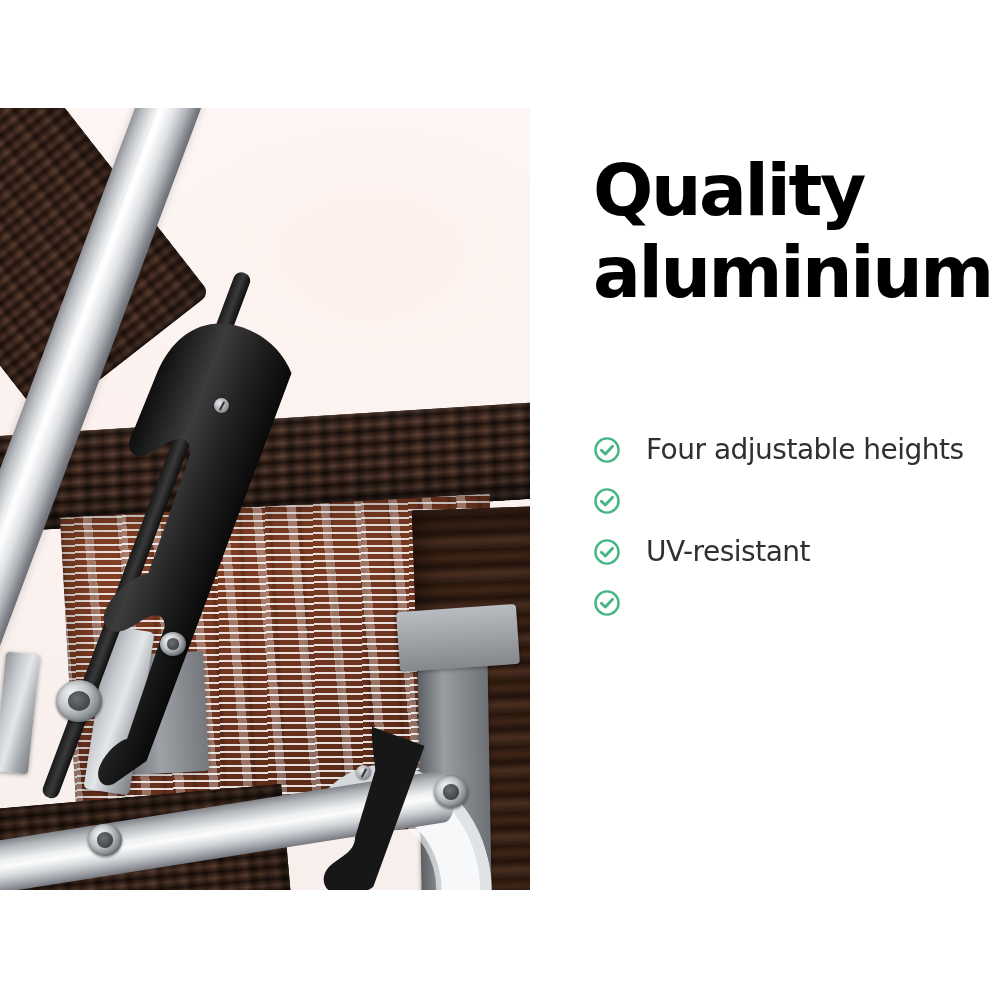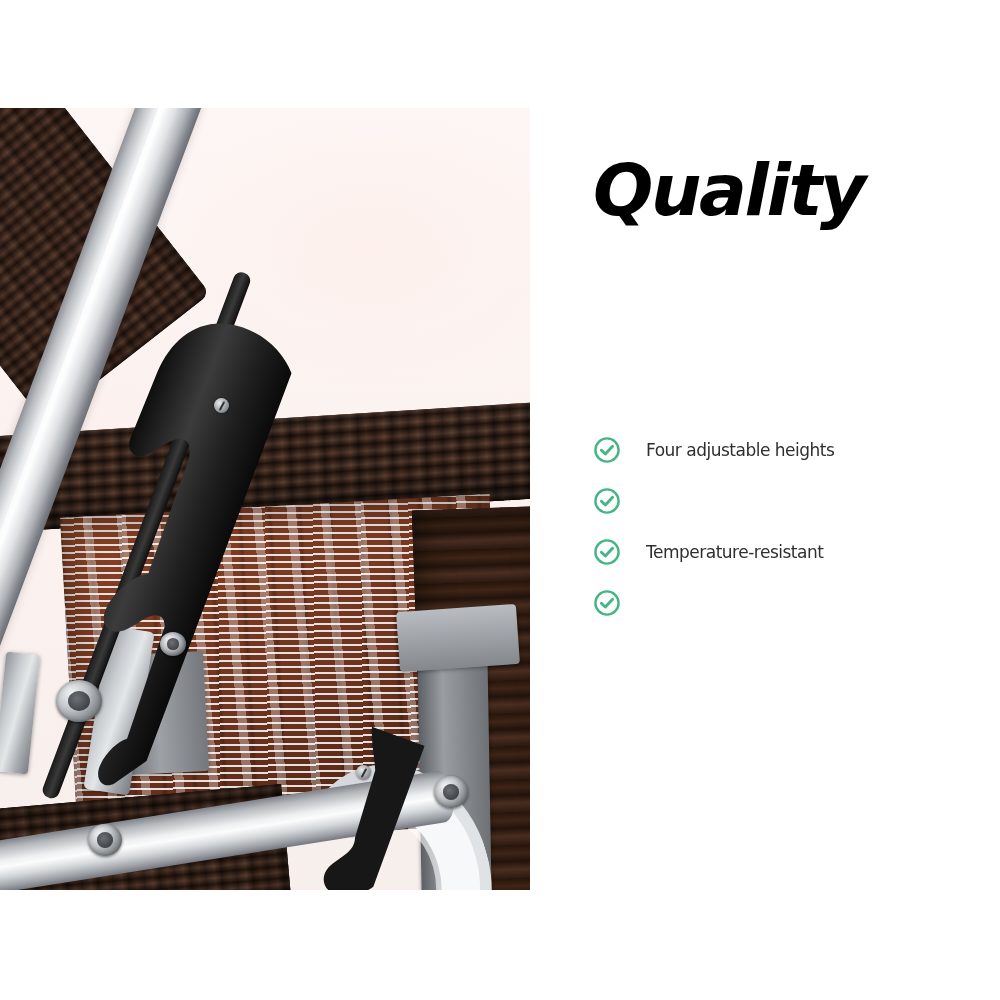--- a/index.html
+++ b/index.html
@@ -324,21 +324,21 @@
     left: 0;
     width: 400px;
     margin: 0;
     font-family: "DejaVu Sans", sans-serif;
     font-weight: 700;
     font-size: 71px;
     line-height: 82px;
     letter-spacing: -2.4px;
     color: #000000;
   }
-  .headline span { display: block; font-style: italic; }
+  .headline span { display: block; }
 
   .features {
     position: absolute;
     top: 424px;
     left: 0;
     width: 390px;
     list-style: none;
     margin: 0;
     padding: 0;
   }
@@ -350,21 +350,21 @@
   .check-icon {
     flex: 0 0 auto;
     width: 28px;
     height: 28px;
     margin-right: 25px;
   }
   .check-icon svg { display: block; }
   .feature-label {
     font-family: "DejaVu Sans", sans-serif;
     font-weight: 400;
-    font-size: 17px;
+    font-size: 28px;
     letter-spacing: -0.5px;
     color: #2f2f2f;
     white-space: nowrap;
   }
 </style>
 </head>
 <body>
 
 <div class="page">
 
@@ -429,20 +429,21 @@
       <div class="screw s1"></div>
       <div class="screw s2"></div>
 
     </div>
   </div>
 
   <div class="content">
 
     <h1 class="headline">
       <span>Quality</span>
+      <span>aluminium</span>
     </h1>
 
     <ul class="features">
 
       <li class="feature">
         <span class="check-icon">
           <svg width="28" height="28" viewBox="0 0 28 28" xmlns="http://www.w3.org/2000/svg">
             <circle cx="14" cy="14" r="11.6" fill="none" stroke="#45b584" stroke-width="2.4"></circle>
             <path d="M8.4 14.3 L12.3 18 L19.6 10.2" fill="none" stroke="#45b584" stroke-width="2.9" stroke-linecap="round" stroke-linejoin="round"></path>
           </svg>
@@ -453,30 +454,30 @@
       <li class="feature">
         <span class="check-icon">
           <svg width="28" height="28" viewBox="0 0 28 28" xmlns="http://www.w3.org/2000/svg">
             <circle cx="14" cy="14" r="11.6" fill="none" stroke="#45b584" stroke-width="2.4"></circle>
             <path d="M8.4 14.3 L12.3 18 L19.6 10.2" fill="none" stroke="#45b584" stroke-width="2.9" stroke-linecap="round" stroke-linejoin="round"></path>
           </svg>
         </span>
       </li>
 
 
-
       <li class="feature">
         <span class="check-icon">
           <svg width="28" height="28" viewBox="0 0 28 28" xmlns="http://www.w3.org/2000/svg">
             <circle cx="14" cy="14" r="11.6" fill="none" stroke="#45b584" stroke-width="2.4"></circle>
             <path d="M8.4 14.3 L12.3 18 L19.6 10.2" fill="none" stroke="#45b584" stroke-width="2.9" stroke-linecap="round" stroke-linejoin="round"></path>
           </svg>
         </span>
-        <span class="feature-label">Temperature-resistant</span>
+        <span class="feature-label">UV-resistant</span>
       </li>
+
 
       <li class="feature">
         <span class="check-icon">
           <svg width="28" height="28" viewBox="0 0 28 28" xmlns="http://www.w3.org/2000/svg">
             <circle cx="14" cy="14" r="11.6" fill="none" stroke="#45b584" stroke-width="2.4"></circle>
             <path d="M8.4 14.3 L12.3 18 L19.6 10.2" fill="none" stroke="#45b584" stroke-width="2.9" stroke-linecap="round" stroke-linejoin="round"></path>
           </svg>
         </span>
       </li>
 

